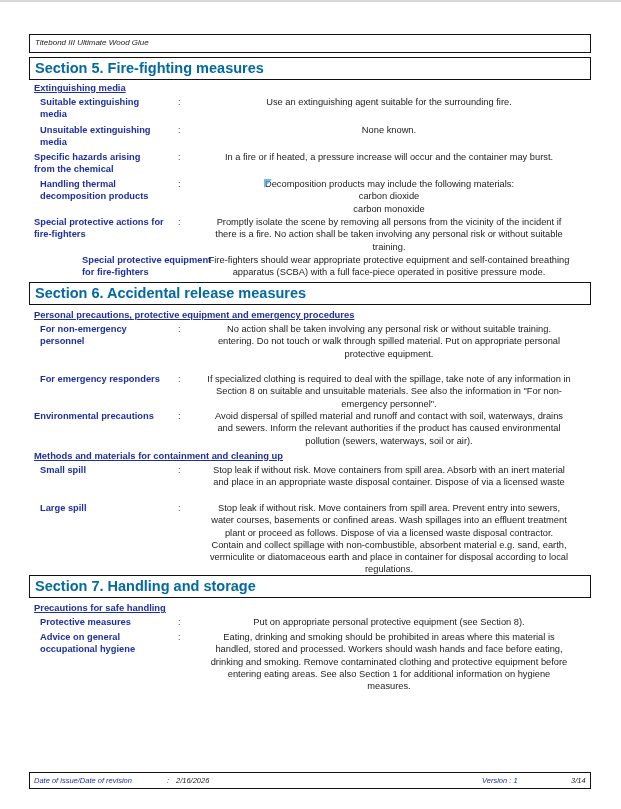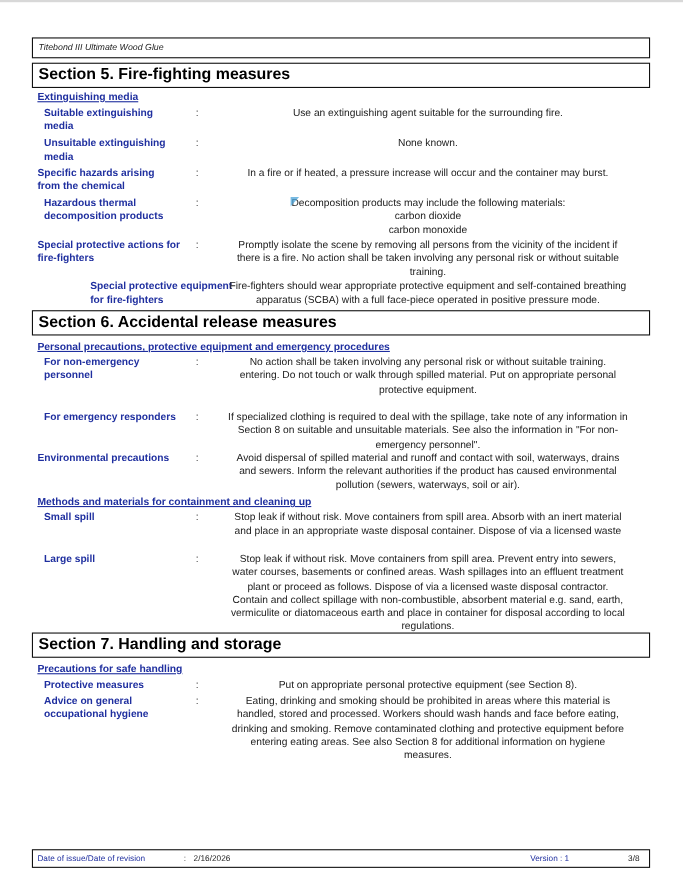--- a/index.html
+++ b/index.html
@@ -5,42 +5,42 @@
     * { box-sizing: border-box; margin: 0; padding: 0; }
     html, body { width: 621px; height: 809px; background: #ffffff; overflow: hidden; }
     body { position: relative; font-family: "Liberation Sans", sans-serif; color: #1a1a1a; }
     .topline { position: absolute; left: 0; top: 0; width: 621px; height: 2px; background: #d8d8d8; }
     .product-box {
       position: absolute; left: 29px; top: 34px; width: 562px; height: 19px;
       border: 1.3px solid #111; font-size: 8px; font-style: italic; padding: 3px 5px; color: #222;
     }
     .section-title {
       position: absolute; left: 29px; width: 562px; height: 23px;
-      border: 1.3px solid #111; font-size: 14.5px; font-weight: bold; padding: 2px 5px; color: #000000;
+      border: 1.3px solid #111; font-size: 14.5px; font-weight: bold; padding: 2px 5px; color: #0369a1;
     }
     .subhead {
       position: absolute; left: 34px; font-size: 9.4px; font-weight: bold; color: #1f2f9f;
       text-decoration: underline;
     }
     .row { position: absolute; left: 34px; width: 557px; font-size: 9.3px; line-height: 12.3px; }
     .label {
       position: absolute; left: 0; top: 0; width: 145px; font-weight: bold; color: #1f2f9f;
     }
     .label.indent { left: 6px; width: 139px; }
     .colon { position: absolute; left: 144px; top: 0; color: #444; }
     .value { position: absolute; left: 155px; top: 0; width: 400px; color: #222; text-align: center; }
     .value .line { display: block; }
     .cursor-mark {
       display: inline-block; width: 8px; height: 9px; background: #4aa3d8; vertical-align: -1px;
       margin-right: -7px; opacity: 0.75;
       clip-path: polygon(0 0, 100% 0, 0 100%);
     }
     .footer {
       position: absolute; left: 29px; top: 772px; width: 562px; height: 17px;
-      border: 1.3px solid #111; font-size: 7.5px; 
+      border: 1.3px solid #111; font-size: 7.5px; font-style: italic;
     }
     .footer .f-label { position: absolute; left: 4px; top: 3px; color: #1f2f9f; }
     .footer .f-colon { position: absolute; left: 137px; top: 3px; color: #222; }
     .footer .f-date { position: absolute; left: 146px; top: 3px; color: #222; }
     .footer .f-version { position: absolute; left: 452px; top: 3px; color: #1f2f9f; }
     .footer .f-page { position: absolute; left: 541px; top: 3px; color: #222; }
   </style>
 </head>
 <body>
 
@@ -79,21 +79,21 @@
     <span>Specific hazards arising from the chemical</span>
   </div>
   <div class="colon">:</div>
   <div class="value">
     <span class="line">In a fire or if heated, a pressure increase will occur and the container may burst.</span>
   </div>
 </div>
 
 <div class="row" style="top:178px;">
   <div class="label indent" style="width:130px;">
-    <span>Hazardous thermal decomposition products</span>
+    <span>Handling thermal decomposition products</span>
   </div>
   <div class="colon">:</div>
   <div class="value">
     <span class="line"><span class="cursor-mark"></span><span>Decomposition products may include the following materials:</span></span>
     <span class="line">carbon dioxide</span>
     <span class="line">carbon monoxide</span>
   </div>
 </div>
 
 <div class="row" style="top:216px;">
@@ -203,24 +203,24 @@
 
 <div class="row" style="top:631px;">
   <div class="label indent" style="width:115px;">
     <span>Advice on general occupational hygiene</span>
   </div>
   <div class="colon">:</div>
   <div class="value">
     <span class="line">Eating, drinking and smoking should be prohibited in areas where this material is</span>
     <span class="line">handled, stored and processed.  Workers should wash hands and face before eating,</span>
     <span class="line">drinking and smoking.  Remove contaminated clothing and protective equipment before</span>
-    <span class="line">entering eating areas.  See also Section 8 for additional information on hygiene</span>
+    <span class="line">entering eating areas.  See also Section 1 for additional information on hygiene</span>
     <span class="line">measures.</span>
   </div>
 </div>
 
 <div class="footer">
   <span class="f-label">Date of issue/Date of revision</span>
   <span class="f-colon">:</span>
   <span class="f-date">2/16/2026</span>
   <span class="f-version">Version : 1</span>
-  <span class="f-page">3/8</span>
+  <span class="f-page">3/14</span>
 </div>
 
 </body></html>

